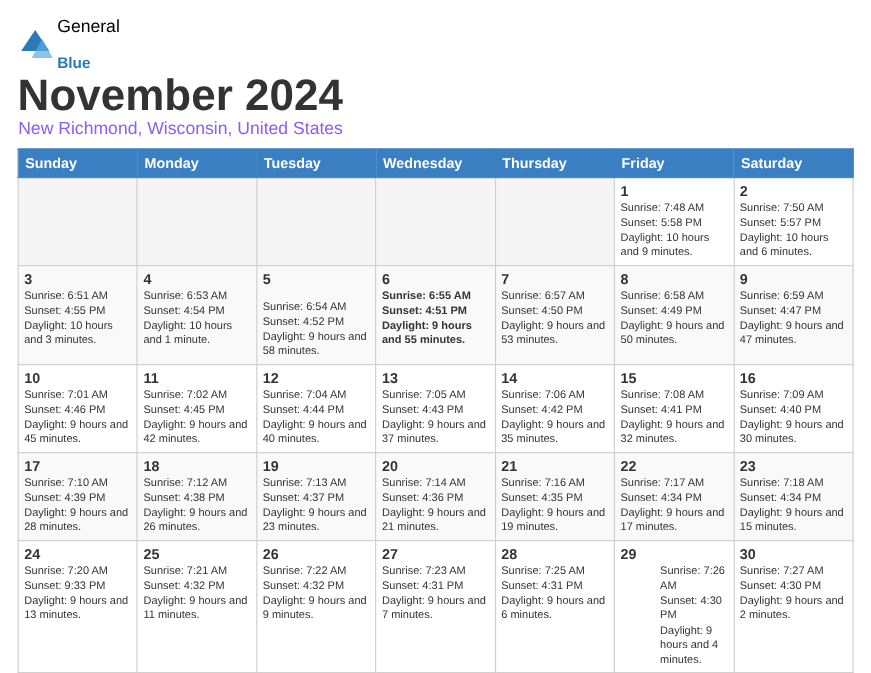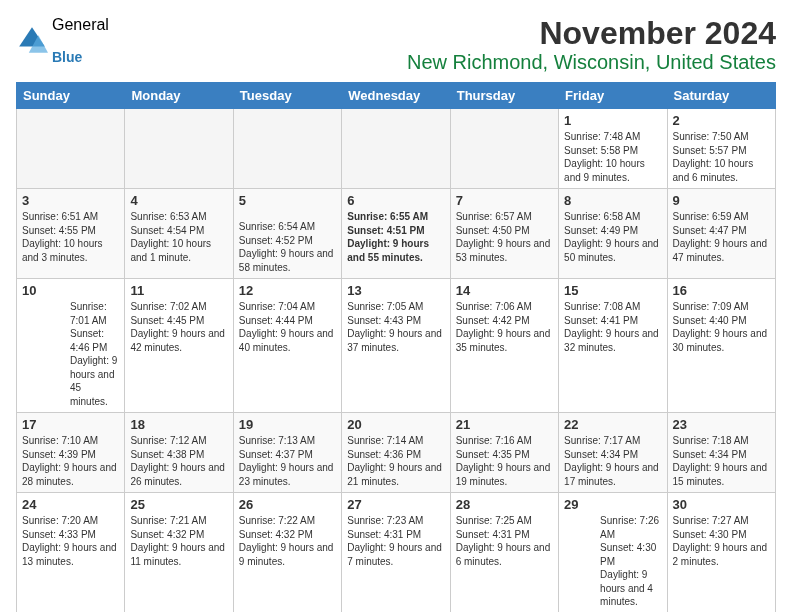--- a/index.html
+++ b/index.html
@@ -8,20 +8,21 @@
       background: #fff;
       width: 792px;
       min-height: 612px;
       padding: 16px;
     }
     .header-area {
       display: flex;
       align-items: flex-start;
       justify-content: space-between;
       margin-bottom: 8px;
+      flex-direction: column;
     }
     .logo {
       display: flex;
       align-items: center;
       gap: 4px;
     }
     .logo-text {
       display: flex;
       flex-direction: column;
       line-height: 1.1;
@@ -33,28 +34,28 @@
       margin-top: 16px;
     }
     .logo-icon {
       width: 32px;
       height: 32px;
     }
     .title-area {
       text-align: right;
     }
     .month-title {
-      font-size: 32px;
+      font-size: 40px;
       font-weight: bold;
       color: #333;
       line-height: 1.1;
     }
     .location-title {
-      font-size: 20px;
-      color: #15803d;
+      font-size: 16px;
+      color: #8b5cf6;
     }
     .calendar {
       width: 100%;
       border-collapse: collapse;
       padding-left: 20px;
     }
     .calendar th {
       background-color: #3a7fc1;
       color: white;
       text-align: left;
@@ -181,21 +182,21 @@
         <td>
           <div class="day-number">9</div>
           <div class="day-info" style="white-space: pre-line;">Sunrise: 6:59 AM
 Sunset: 4:47 PM
 Daylight: 9 hours and 47 minutes.</div>
         </td>
       </tr>
       <tr>
         <td>
           <div class="day-number">10</div>
-          <div class="day-info" style="white-space: pre-line; margin-left: 48px;">Sunrise: 7:01 AM
+          <div class="day-info" style="white-space: pre-line;">Sunrise: 7:01 AM
 Sunset: 4:46 PM
 Daylight: 9 hours and 45 minutes.</div>
         </td>
         <td>
           <div class="day-number">11</div>
           <div class="day-info" style="white-space: pre-line;">Sunrise: 7:02 AM
 Sunset: 4:45 PM
 Daylight: 9 hours and 42 minutes.</div>
         </td>
         <td>
@@ -270,21 +271,21 @@
           <div class="day-number">23</div>
           <div class="day-info" style="white-space: pre-line;">Sunrise: 7:18 AM
 Sunset: 4:34 PM
 Daylight: 9 hours and 15 minutes.</div>
         </td>
       </tr>
       <tr>
         <td>
           <div class="day-number">24</div>
           <div class="day-info" style="white-space: pre-line;">Sunrise: 7:20 AM
-Sunset: 4:33 PM
+Sunset: 9:33 PM
 Daylight: 9 hours and 13 minutes.</div>
         </td>
         <td>
           <div class="day-number">25</div>
           <div class="day-info" style="white-space: pre-line;">Sunrise: 7:21 AM
 Sunset: 4:32 PM
 Daylight: 9 hours and 11 minutes.</div>
         </td>
         <td>
           <div class="day-number">26</div>

